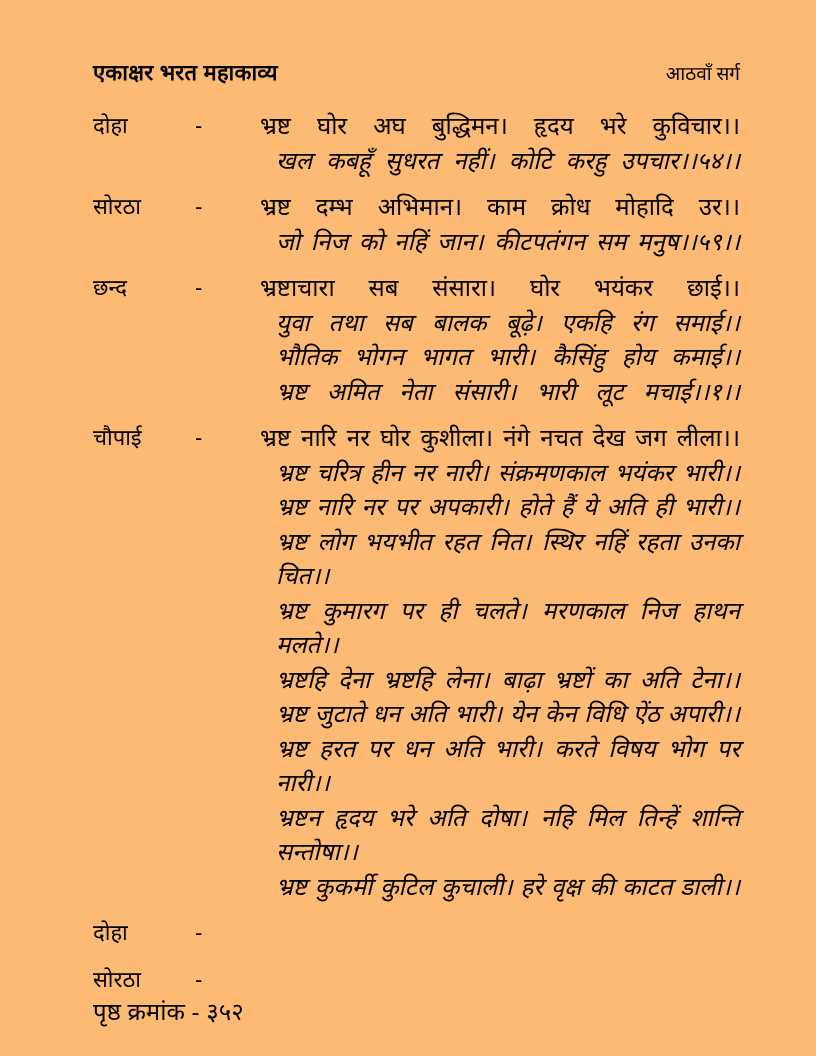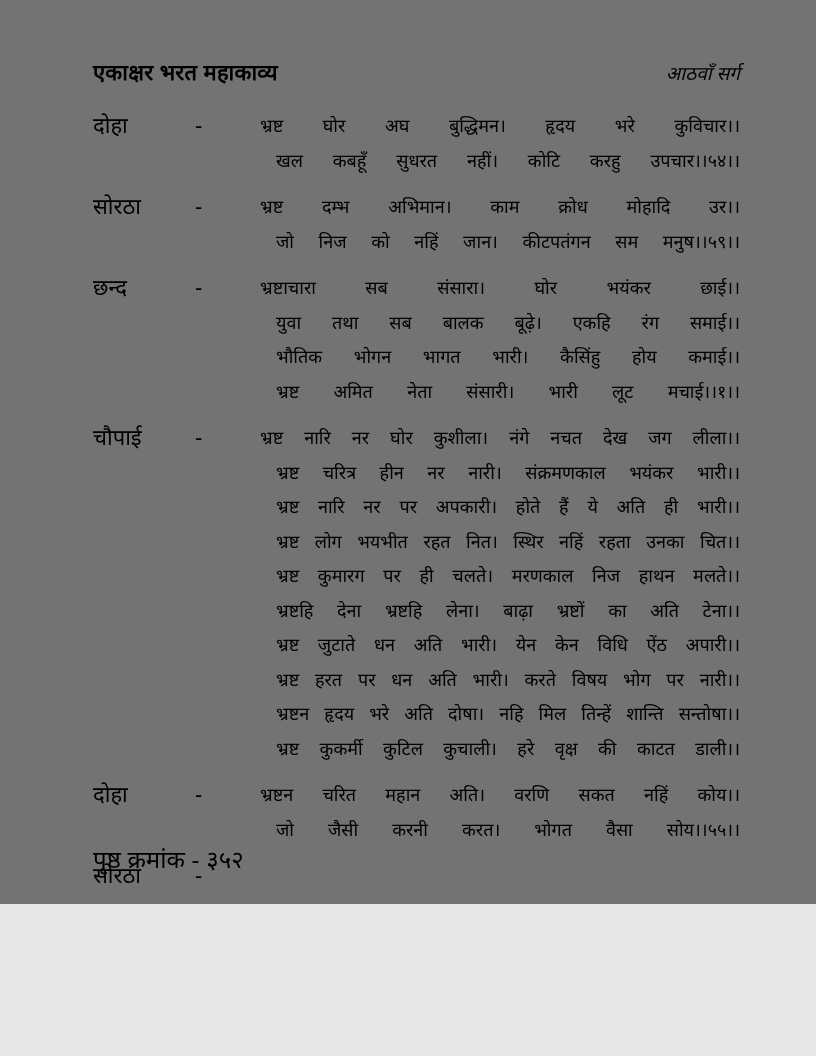--- a/index.html
+++ b/index.html
@@ -1,41 +1,40 @@
 <!DOCTYPE html>
 <html lang="hi"><head>
 <meta charset="utf-8">
 <style>
   * { margin: 0; padding: 0; box-sizing: border-box; }
   html, body { background: #e8e8e8; }
   .page {
     position: relative;
     width: 816px;
-    height: 904px;
+    height: 1056px;
     margin: 0 auto;
-    background: #737373;
+    background: #fdba74;
     color: #000000;
     font-family: "Liberation Sans", sans-serif;
     padding: 56px 76px 0 93px;
     overflow: hidden;
   }
   .page-header {
     display: flex;
     justify-content: space-between;
     align-items: baseline;
     margin-bottom: 23px;
   }
   .book-title {
     font-size: 22px;
     font-weight: bold;
     letter-spacing: 0.2px;
   }
   .chapter-title {
     font-family: "Liberation Serif", serif;
-    font-style: italic;
     font-size: 19px;
   }
   .stanza {
     display: flex;
     align-items: flex-start;
     margin-bottom: 12px;
     gap: 40px;
   }
   .stanza-label {
     flex: 0 0 62px;
@@ -43,27 +42,27 @@
     line-height: 34.5px;
     white-space: nowrap;
   }
   .stanza-dash {
     flex: 0 0 25px;
     font-size: 22px;
     line-height: 34.5px;
   }
   .stanza-text { flex: 1 1 auto; min-width: 0; }
   .verse-line {
-    font-size: 18px;
+    font-size: 24px;
     line-height: 34.5px;
     text-align: justify;
     text-align-last: justify;
     white-space: normal;
   }
-  .verse-cont { padding-left: 16px; }
+  .verse-cont { padding-left: 16px; font-style: italic; }
   .page-footer {
     position: absolute;
     left: 93px;
     bottom: 29px;
     font-size: 24px;
   }
 </style>
 </head>
 <body>
 
@@ -118,24 +117,20 @@
         <div class="verse-line verse-cont">भ्रष्ट जुटाते धन अति भारी। येन केन विधि ऐंठ अपारी।।</div>
         <div class="verse-line verse-cont">भ्रष्ट हरत पर धन अति भारी। करते विषय भोग पर नारी।।</div>
         <div class="verse-line verse-cont">भ्रष्टन हृदय भरे अति दोषा। नहि मिल तिन्हें शान्ति सन्तोषा।।</div>
         <div class="verse-line verse-cont">भ्रष्ट कुकर्मी कुटिल कुचाली। हरे वृक्ष की काटत डाली।।</div>
       </div>
     </section>
 
     <section class="stanza">
       <div class="stanza-label">दोहा</div>
       <div class="stanza-dash">-</div>
-      <div class="stanza-text">
-        <div class="verse-line">भ्रष्टन चरित महान अति। वरणि सकत नहिं कोय।।</div>
-        <div class="verse-line verse-cont">जो जैसी करनी करत। भोगत वैसा सोय।।५५।।</div>
-      </div>
     </section>
 
     <section class="stanza">
       <div class="stanza-label">सोरठा</div>
       <div class="stanza-dash">-</div>
     </section>
 
   </div>
 
   <div class="page-footer">

